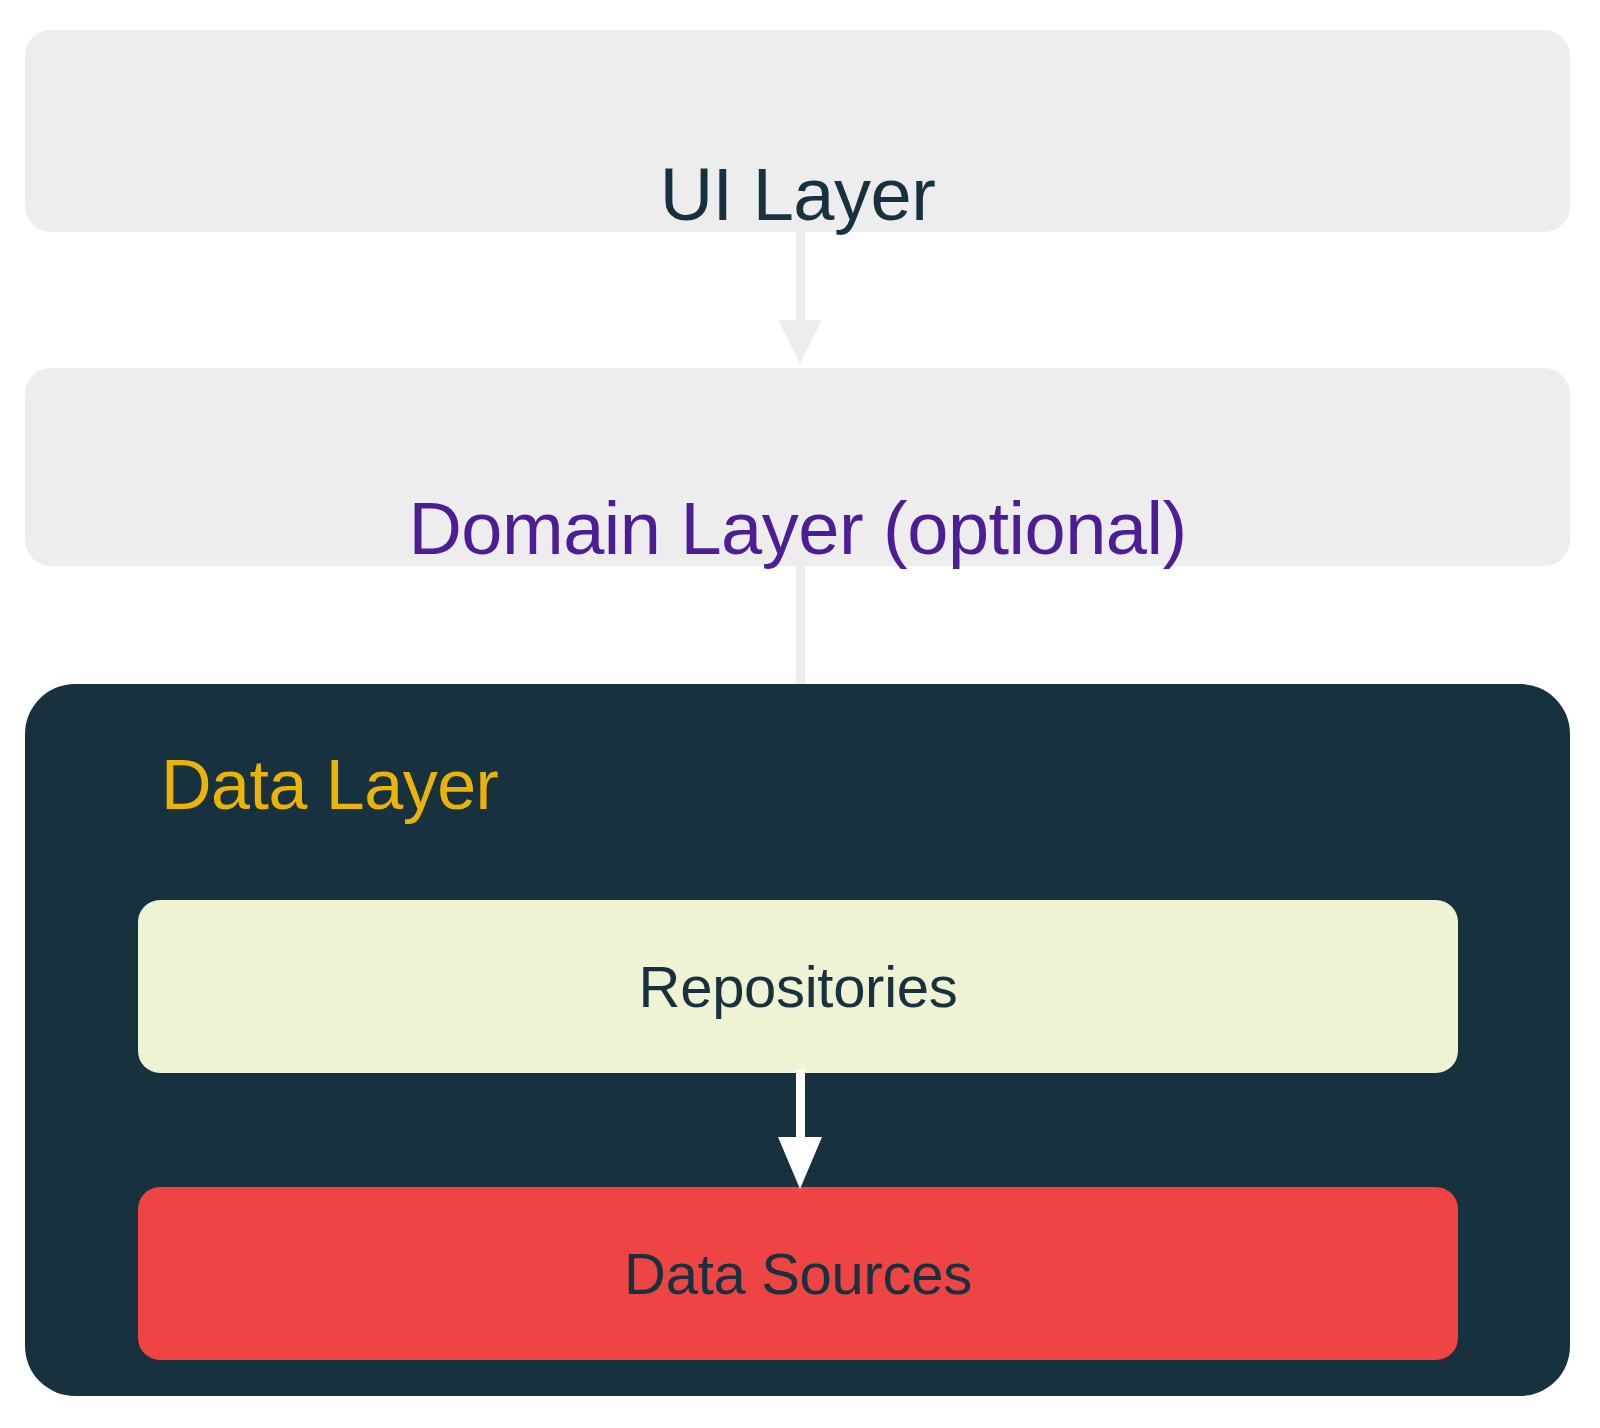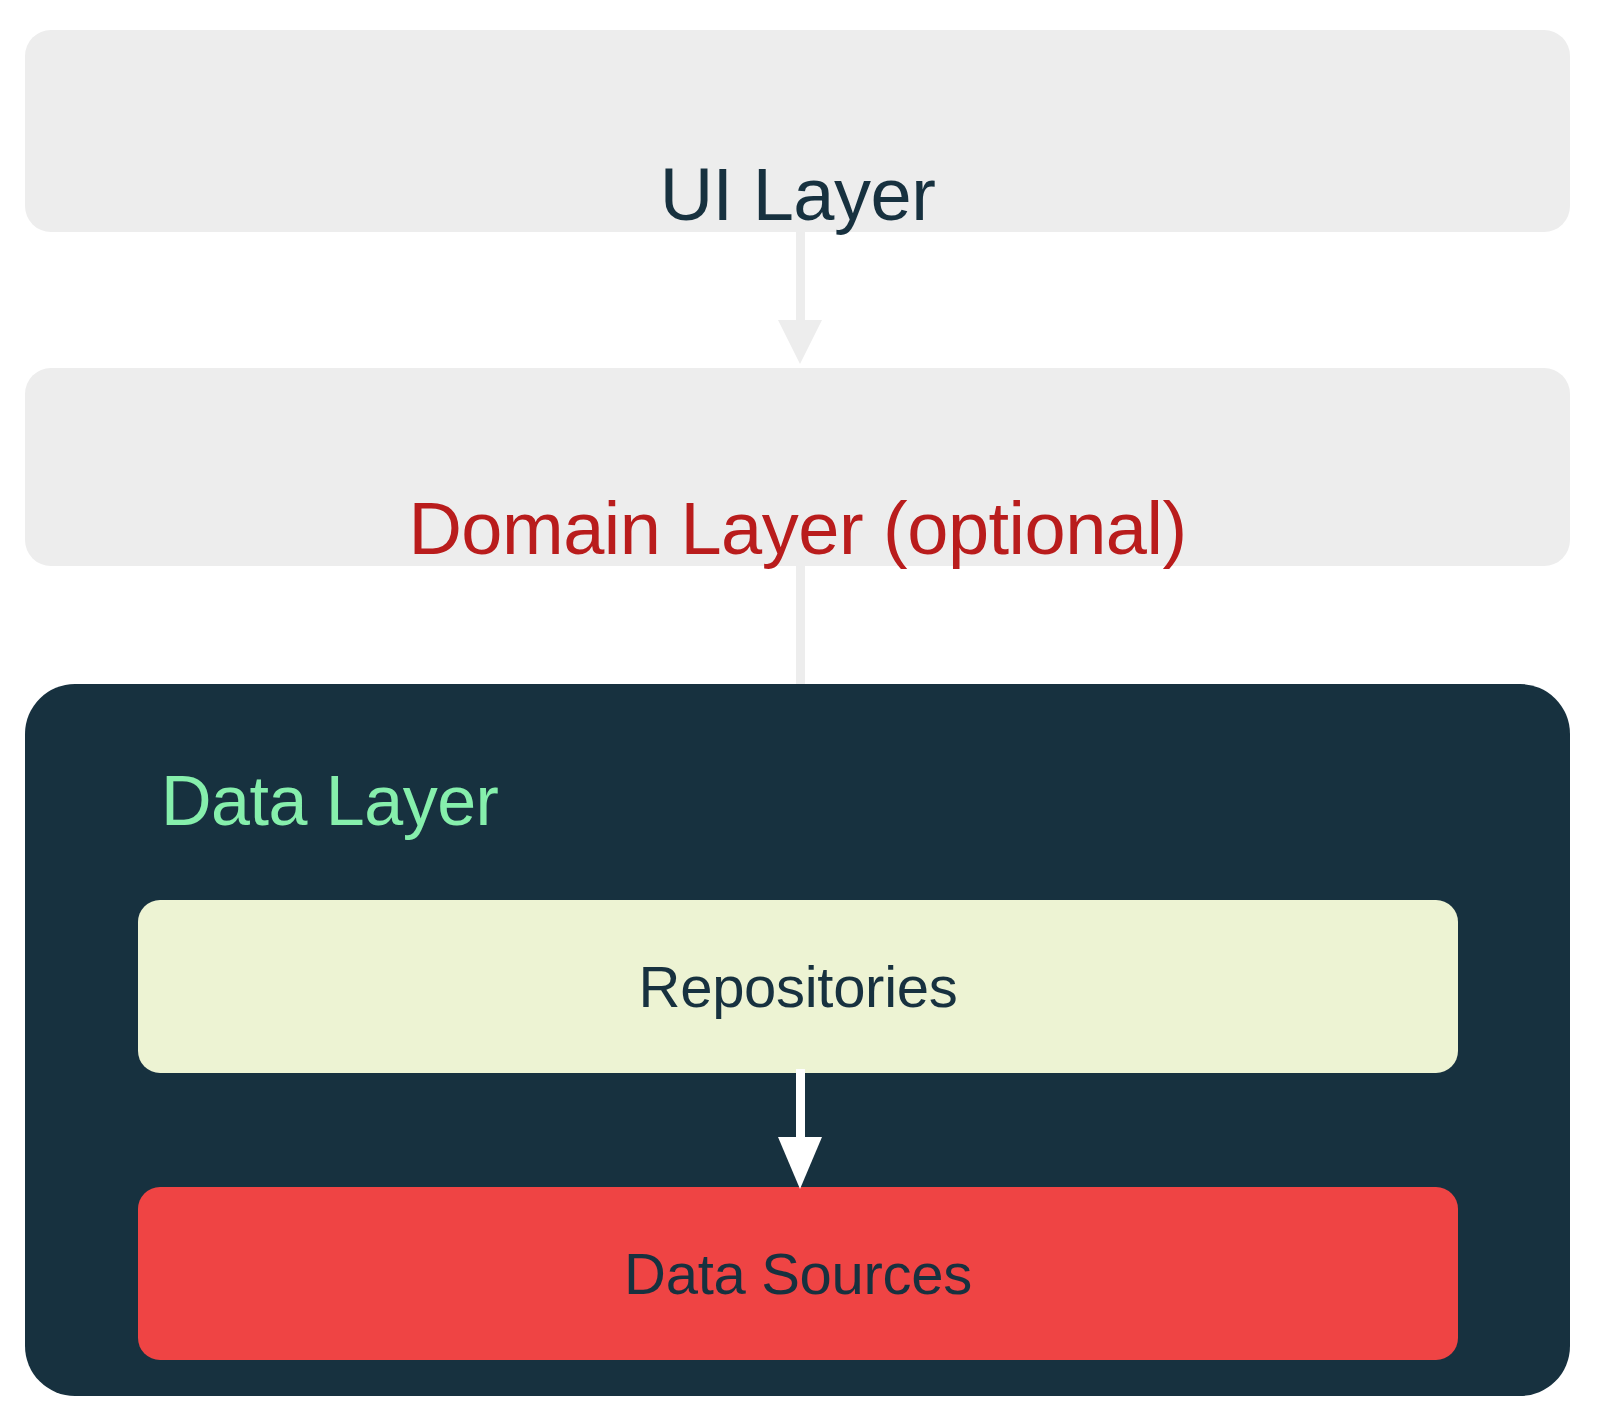--- a/index.html
+++ b/index.html
@@ -56,40 +56,40 @@
   #domain-layer-box {
     left: 25px;
     top: 368px;
     width: 1545px;
     height: 198px;
     background: #ededed;
     border-radius: 26px;
   }
   #domain-layer-box .layer-label {
     font-size: 74px;
-    color: #b91c1c;
+    color: #4c1d95;
   }
 
   
   #data-layer-box {
     position: absolute;
     left: 25px;
     top: 684px;
     width: 1545px;
     height: 712px;
     background: #17313f;
     border-radius: 50px;
     box-sizing: border-box;
   }
   #data-layer-title {
     position: absolute;
     left: 136px;
-    top: 82px;
+    top: 66px;
     font-size: 70px;
-    color: #86efac;
+    color: #eab308;
     letter-spacing: -0.5px;
     line-height: 1;
     white-space: nowrap;
   }
 
   
   .inner-box {
     position: absolute;
     box-sizing: border-box;
     display: flex;

